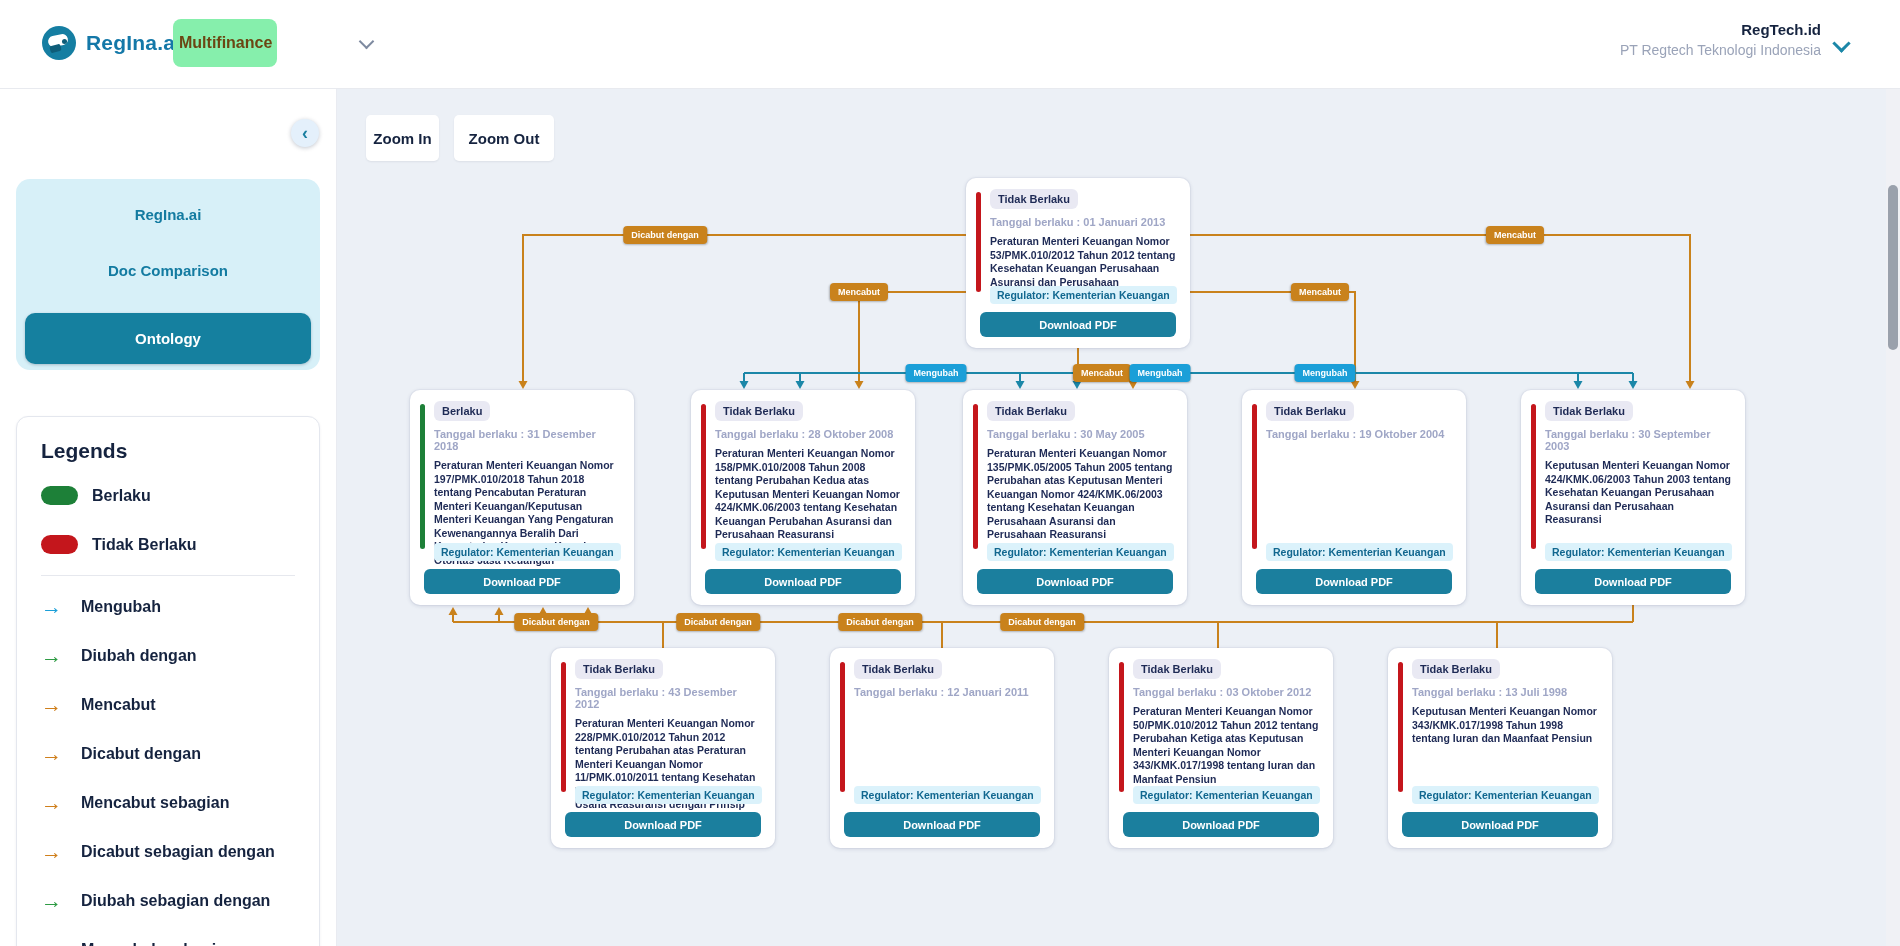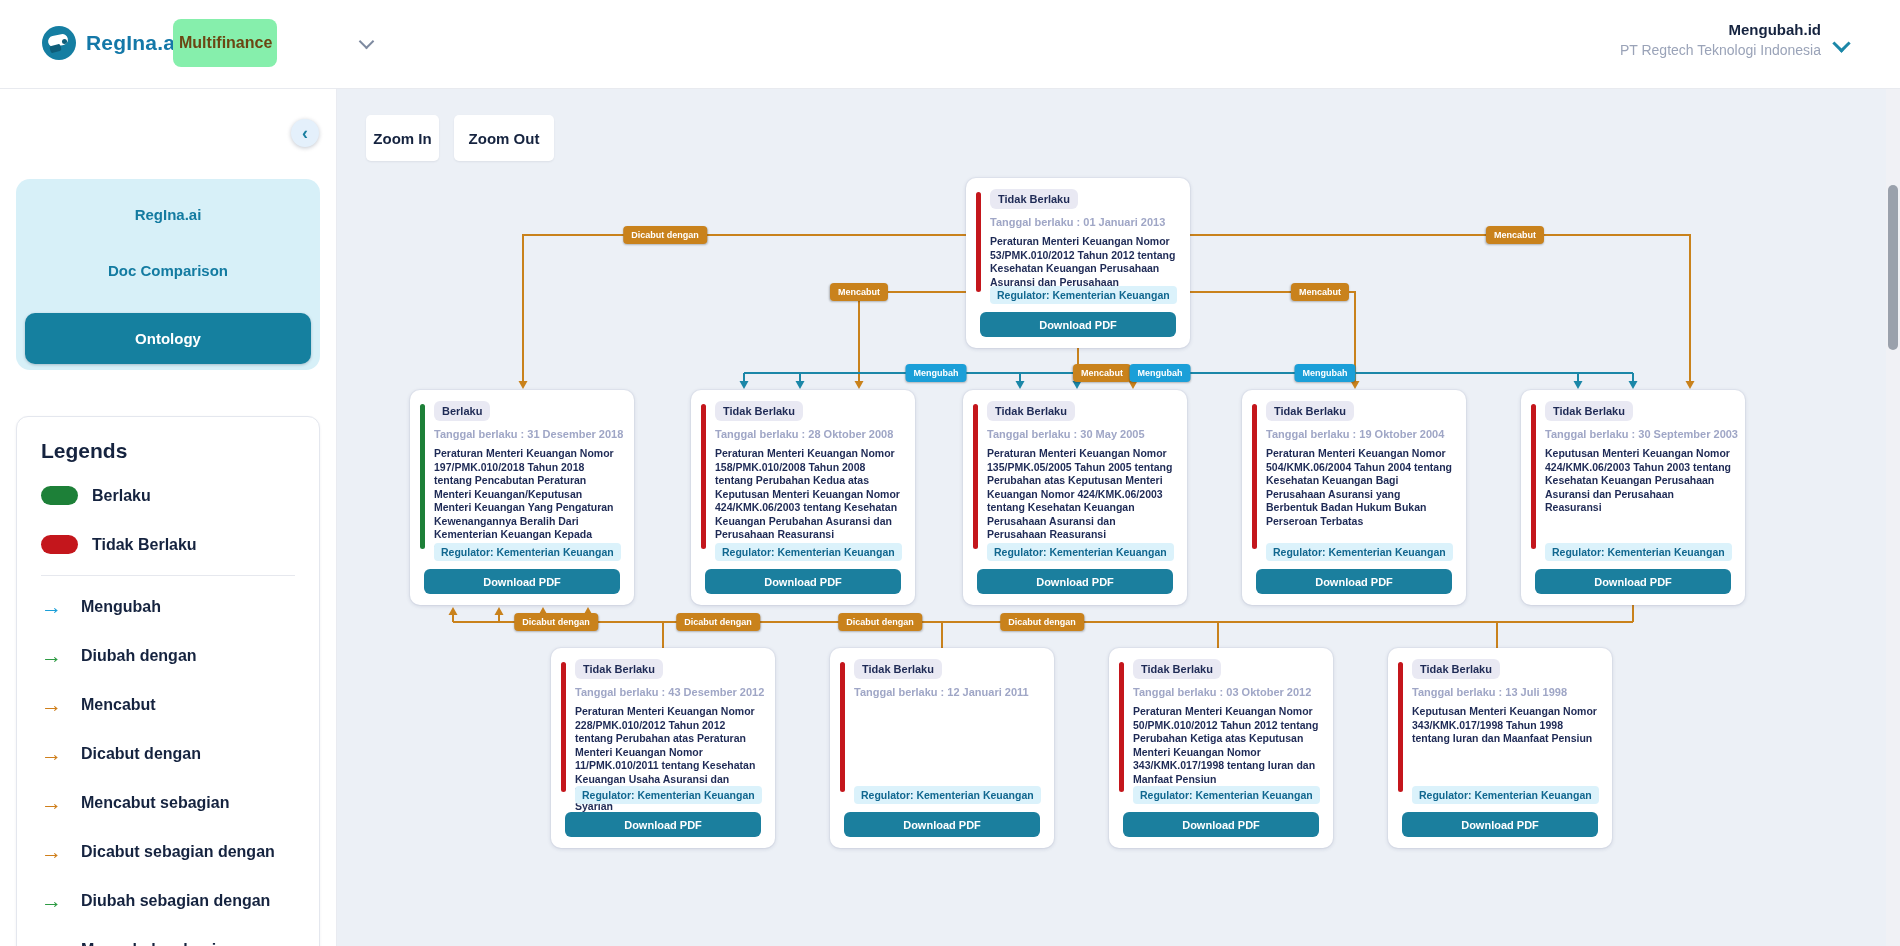--- a/index.html
+++ b/index.html
@@ -62,21 +62,21 @@
   .scroll-track{position:absolute;right:0;top:88px;width:14px;bottom:0;background:#f0f1f5;z-index:3;}
   .scroll-thumb{position:absolute;right:2px;top:97px;width:10px;height:165px;border-radius:5px;background:#9aa1ac;cursor:pointer;}
 
   
   .diagram-svg{position:absolute;left:0;top:0;z-index:1;}
   .card{position:absolute;background:#fff;border-radius:10px;z-index:2;
         box-shadow:0 1px 4px rgba(30,42,85,.15),0 0 0 1px rgba(30,42,85,.03);}
   .card .stripe{position:absolute;left:10px;top:14px;bottom:56px;width:5px;border-radius:3px;}
   .card .status-badge{display:inline-block;margin:11px 0 0 24px;background:#e9e9f3;color:#1e2a55;
         font-size:11px;font-weight:bold;padding:4px 8px;border-radius:6px;}
-  .card .date{margin:7px 0 0 24px;font-size:11px;color:#9fa6c6;font-weight:600;}
+  .card .date{margin:7px 0 0 24px;font-size:11px;color:#9fa6c6;font-weight:600;padding-right:12px;}
   .card .title{margin:7px 0 0 24px;font-size:10.5px;line-height:13.5px;color:#1e2a55;font-weight:600;padding-right:14px;}
   .card .reg-badge{position:absolute;left:24px;bottom:44px;background:#dbf2fb;color:#11678f;
         font-size:10.5px;font-weight:bold;padding:3px 7px;border-radius:4px;white-space:nowrap;}
   .card .dl-btn{position:absolute;left:14px;right:14px;bottom:11px;height:25px;background:#1b7f9e;color:#fff;
         font-weight:bold;font-size:11px;border:none;border-radius:6px;font-family:inherit;cursor:pointer;}
   .edge-label{position:absolute;transform:translate(-50%,-50%);font-size:9px;font-weight:bold;color:#fff;
         padding:4px 8px;border-radius:4px;white-space:nowrap;z-index:3;box-shadow:0 1px 2px rgba(0,0,0,.25);}
 </style>
 </head>
 <body>
@@ -86,21 +86,21 @@
     <span class="logo-circle">
       <span class="logo-bird"></span>
         <span class="logo-wing"></span>
         <span class="logo-eye"></span>
     </span>
     <span class="brand-text">RegIna.ai</span>
   </div>
   <button class="workspace-btn">Multifinance</button>
   <span class="chev ws-chev"></span>
   <div class="org-block">
-    <div class="org-name">Mengubah.id</div>
+    <div class="org-name">RegTech.id</div>
     <div class="org-sub">PT Regtech Teknologi Indonesia</div>
   </div>
   <span class="chev org-chev"></span>
 </div>
 
 <div class="main"></div>
 
 <button class="zoom-btn zoom-in">Zoom In</button>
 <button class="zoom-btn zoom-out">Zoom Out</button>
 
@@ -175,21 +175,20 @@
     <div class="status-badge">Tidak Berlaku</div>
     <div class="date">Tanggal berlaku : 30 May 2005</div>
     <div class="title">Peraturan Menteri Keuangan Nomor 135/PMK.05/2005 Tahun 2005 tentang Perubahan atas Keputusan Menteri Keuangan Nomor 424/KMK.06/2003 tentang Kesehatan Keuangan Perusahaan Asuransi dan Perusahaan Reasuransi</div>
     <div class="reg-badge">Regulator: Kementerian Keuangan</div>
     <button class="dl-btn">Download PDF</button>
   </div>
     <div class="card" style="left: 1242px; top: 390px; width: 224px; height: 215px;">
     <span class="stripe" style="background: rgb(196, 22, 28);"></span>
     <div class="status-badge">Tidak Berlaku</div>
     <div class="date">Tanggal berlaku : 19 Oktober 2004</div>
-    <div class="title">Peraturan Menteri Keuangan Nomor 504/KMK.06/2004 Tahun 2004 tentang Kesehatan Keuangan Bagi Perusahaan Asuransi yang Berbentuk Badan Hukum Bukan Perseroan Terbatas</div>
     <div class="reg-badge">Regulator: Kementerian Keuangan</div>
     <button class="dl-btn">Download PDF</button>
   </div>
     <div class="card" style="left: 1521px; top: 390px; width: 224px; height: 215px;">
     <span class="stripe" style="background: rgb(196, 22, 28);"></span>
     <div class="status-badge">Tidak Berlaku</div>
     <div class="date">Tanggal berlaku : 30 September 2003</div>
     <div class="title">Keputusan Menteri Keuangan Nomor 424/KMK.06/2003 Tahun 2003 tentang Kesehatan Keuangan Perusahaan Asuransi dan Perusahaan Reasuransi</div>
     <div class="reg-badge">Regulator: Kementerian Keuangan</div>
     <button class="dl-btn">Download PDF</button>

